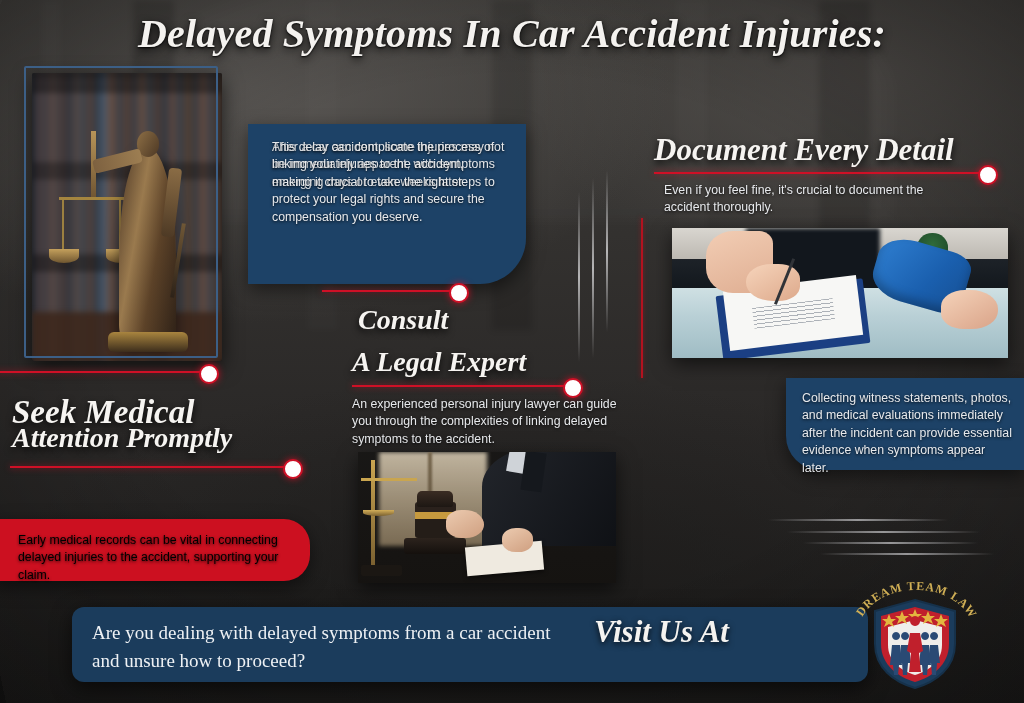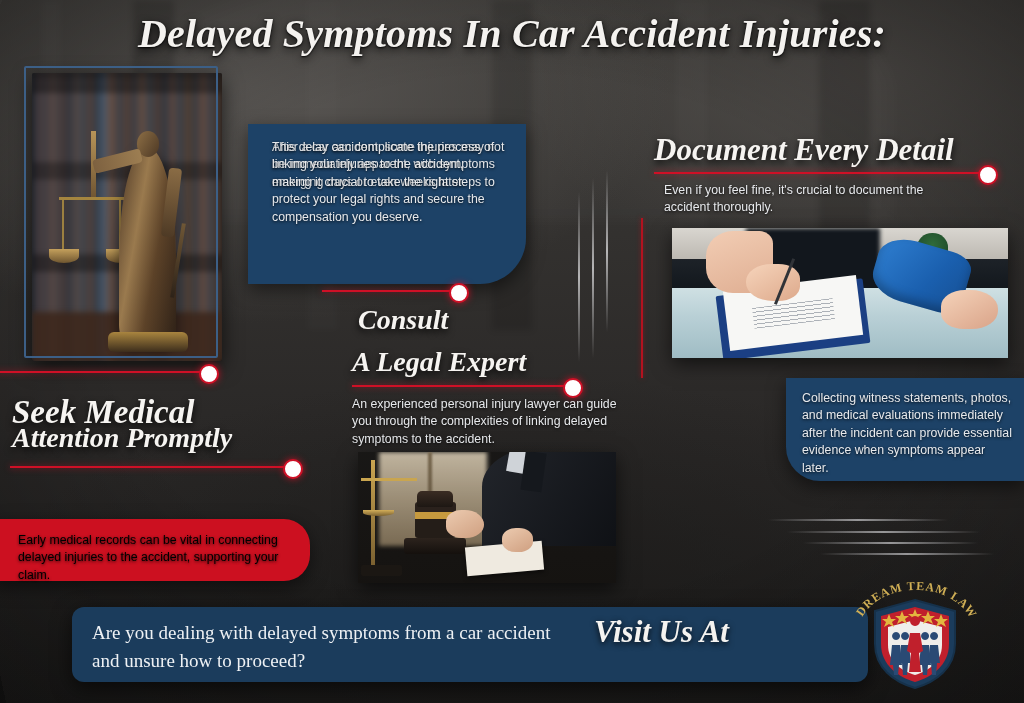--- a/index.html
+++ b/index.html
@@ -172,21 +172,21 @@
 
   
   .panel-blue{position:absolute;background:#1d4267;box-shadow:0 6px 18px rgba(0,0,0,.5);}
   .panel-red{position:absolute;background:#cc1020;box-shadow:0 6px 18px rgba(0,0,0,.5);}
 
   #intro-panel{left:248px;top:124px;width:278px;height:160px;
     border-radius:0 0 46px 0;}
   #intro-panel .body-txt{position:absolute;left:24px;right:20px;top:15px;}
   #intro-p2{position:absolute;left:24px;right:18px;top:75px;}
 
-  #document-panel{left:786px;top:378px;width:238px;height:103px;border-radius:0 0 0 34px;}
+  #document-panel{left:786px;top:378px;width:238px;height:92px;border-radius:0 0 0 34px;}
   #document-panel .body-txt{position:absolute;left:16px;right:12px;top:12px;}
 
   #medical-red-panel{left:-8px;top:519px;width:318px;height:62px;border-radius:0 26px 26px 0;}
   #medical-red-panel .body-txt{position:absolute;left:26px;right:14px;top:13px;color:#000000;}
 
   #legal-red-panel{left:531px;top:521px;width:219px;height:64px;border-radius:0 26px 26px 0;}
   #legal-red-panel .body-txt{position:absolute;left:14px;right:12px;top:10px;color:#fff;}
 
   
   #doc-heading{position:absolute;left:654px;top:132px;font-size:31px;}

